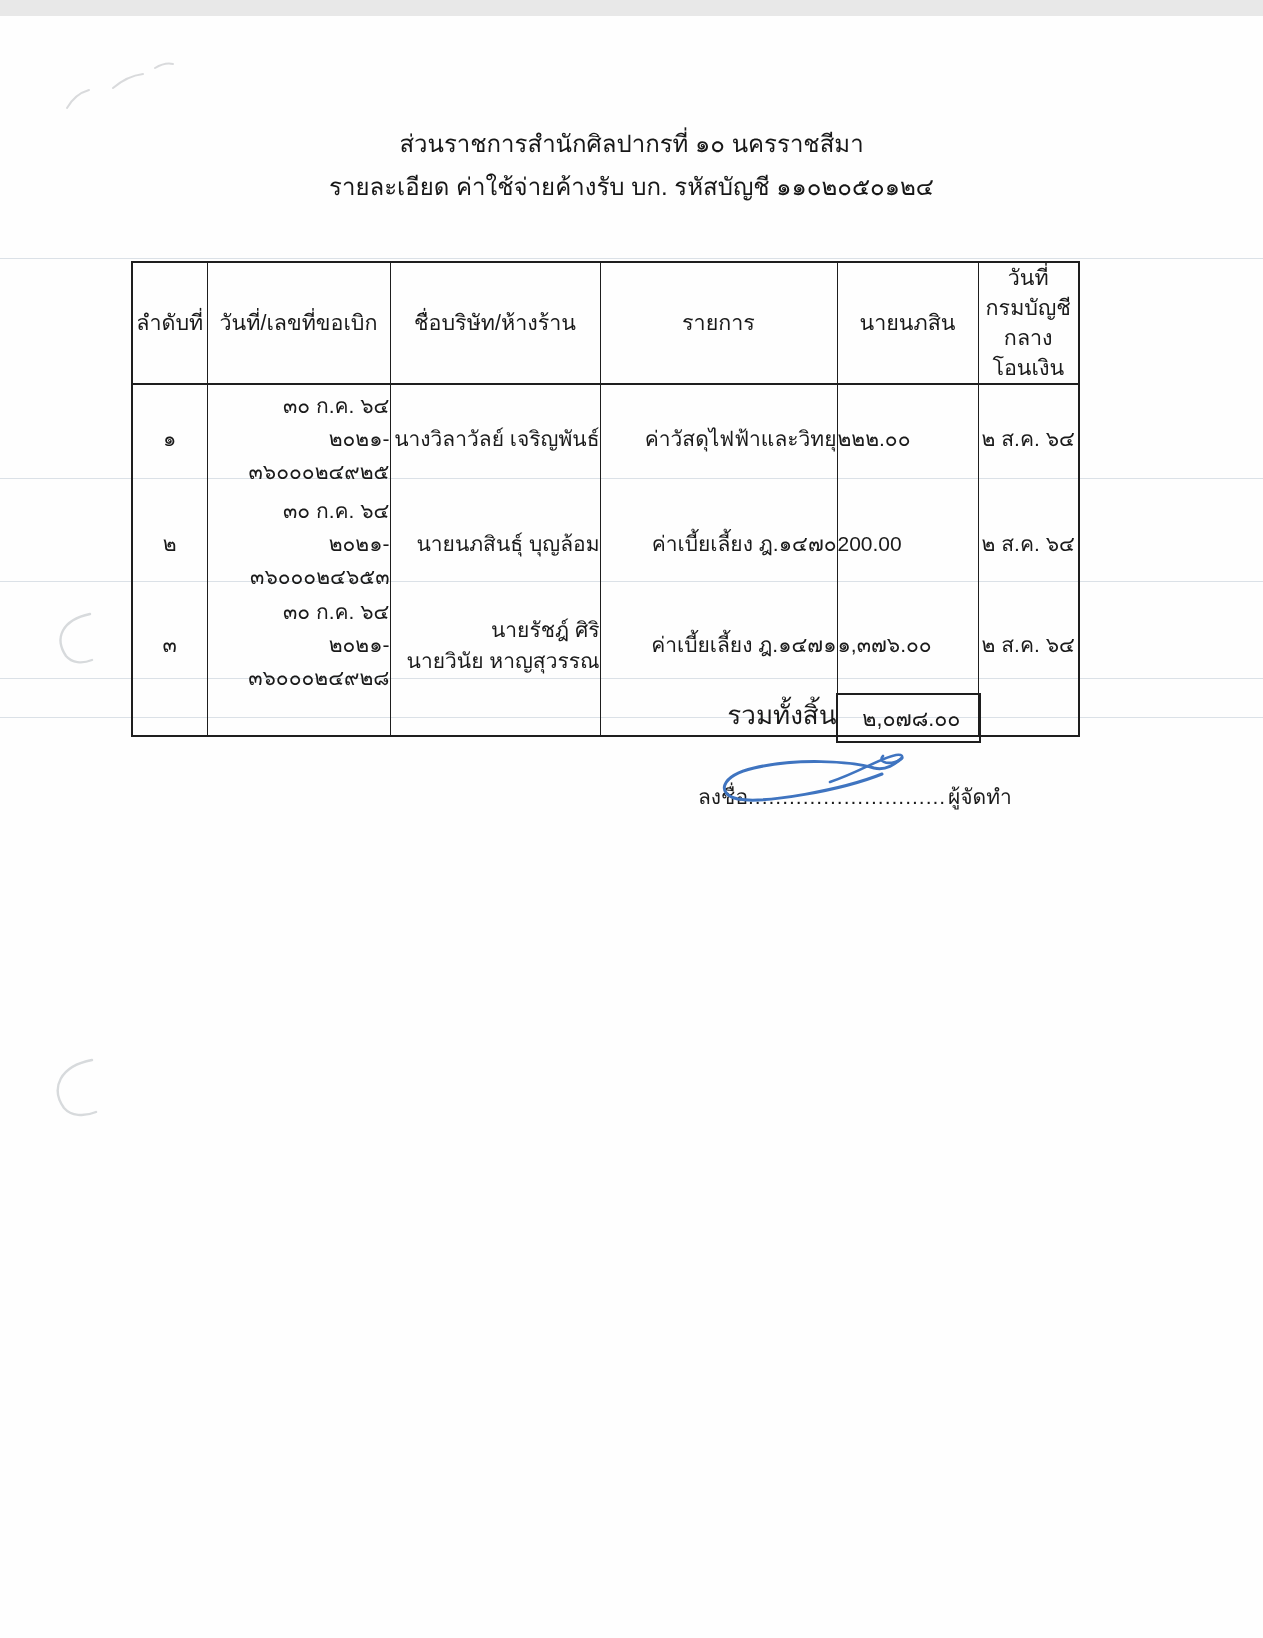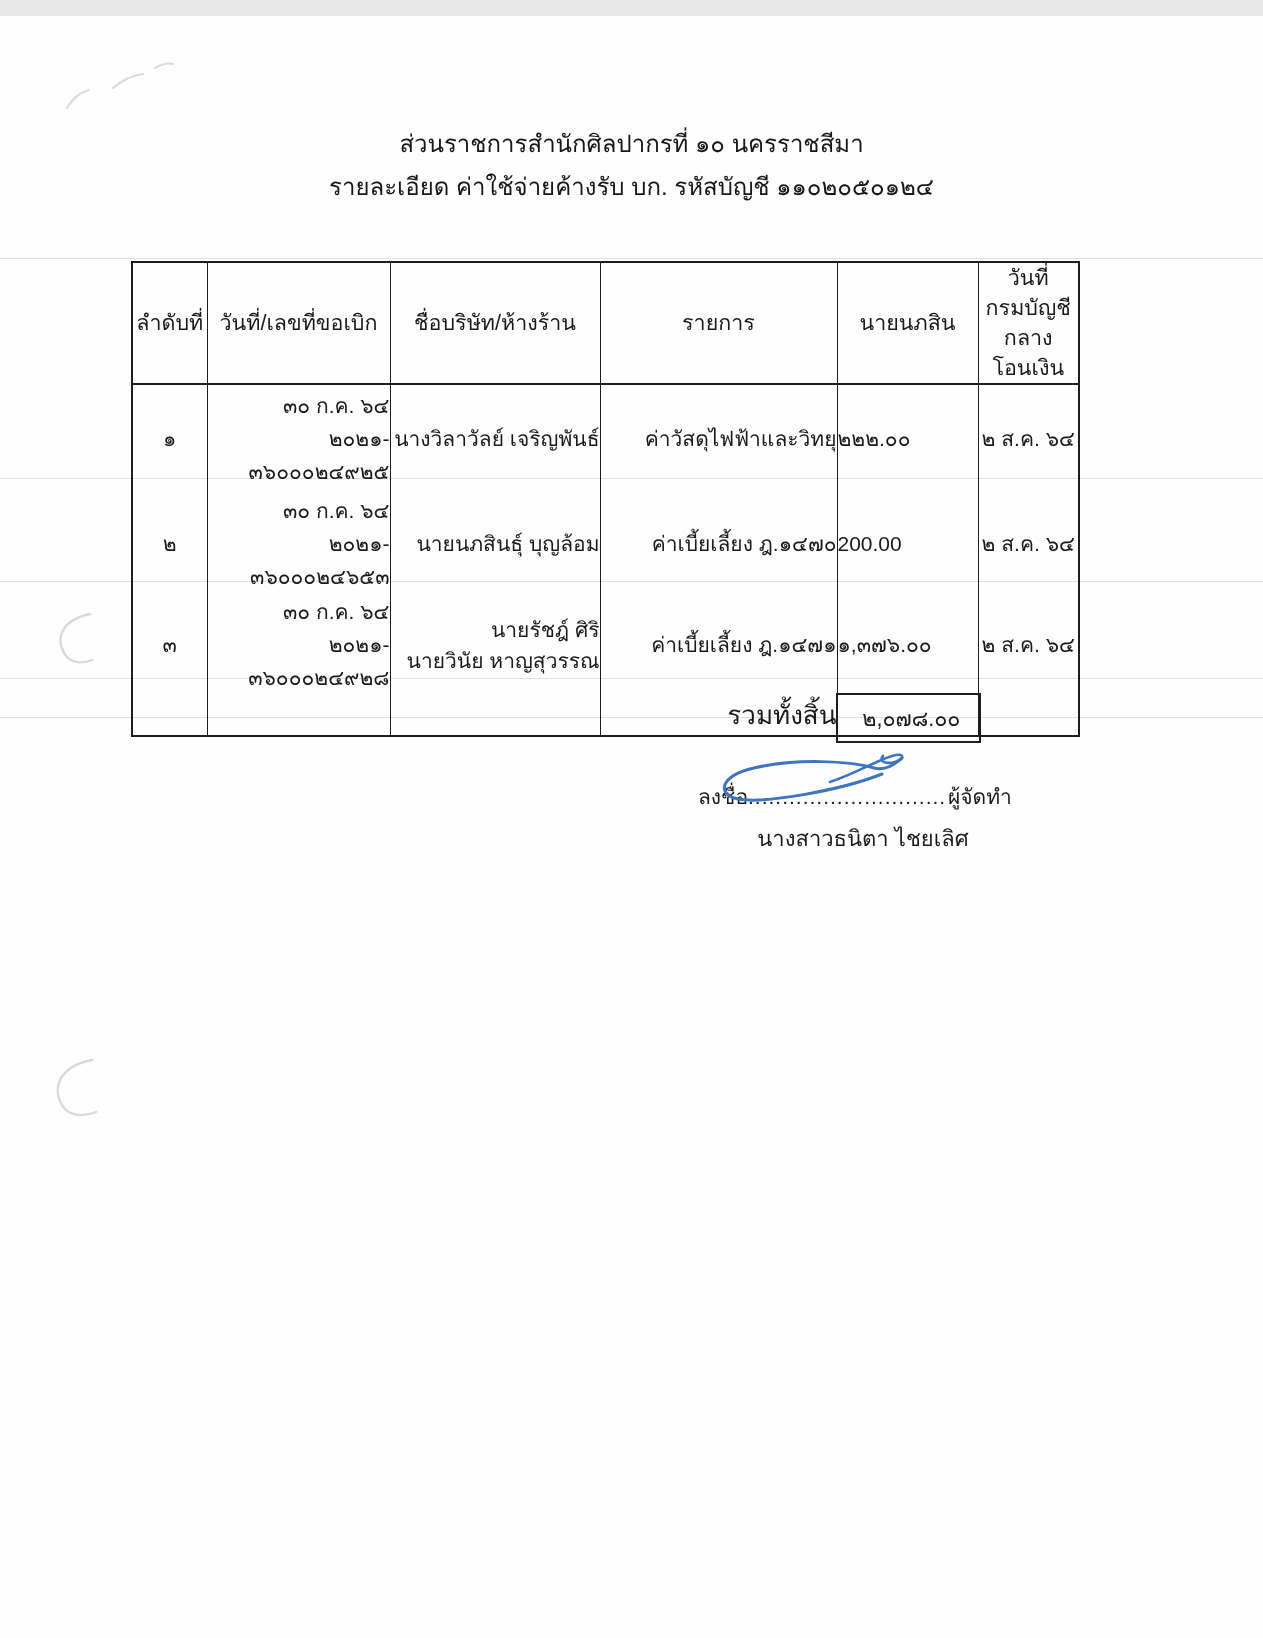--- a/index.html
+++ b/index.html
@@ -191,21 +191,20 @@
     </tr>
   </tbody>
     </table>
 
   <div class="sign-block">
     <div class="sign-line1">
       <span>ลงชื่อ</span>
         <span class="sign-dots">......................................................</span>
         <span>ผู้จัดทำ</span>
     </div>
-    <div class="sign-name">นางสาวธนิตา ไชยเลิศ</div>
   </div>
 
   <svg class="sig-svg" width="200" height="78" viewBox="0 0 200 78">
     <path d="M 170,32 C 130,48 52,62 26,57 C 4,52 8,34 42,26 C 84,16 138,19 162,26 C 174,29 183,22 190,16" fill="none" stroke="#3f74c0" stroke-width="3" stroke-linecap="round"></path>
     <path d="M 118,40 C 148,30 168,16 184,13 C 192,11.5 193,17 183,20 C 174,22.5 166,19 171,14" fill="none" stroke="#3f74c0" stroke-width="2.6" stroke-linecap="round"></path>
   </svg>
 
   <svg class="artifact" style="left:55px;top:28px" width="150" height="90" viewBox="0 0 150 90">
     <path d="M 12,64 q 8,-14 22,-18 M 58,44 q 14,-12 30,-14 M 100,24 q 10,-6 18,-4" fill="none" stroke="#c6c8cb" stroke-width="2" stroke-linecap="round"></path>
   </svg>

